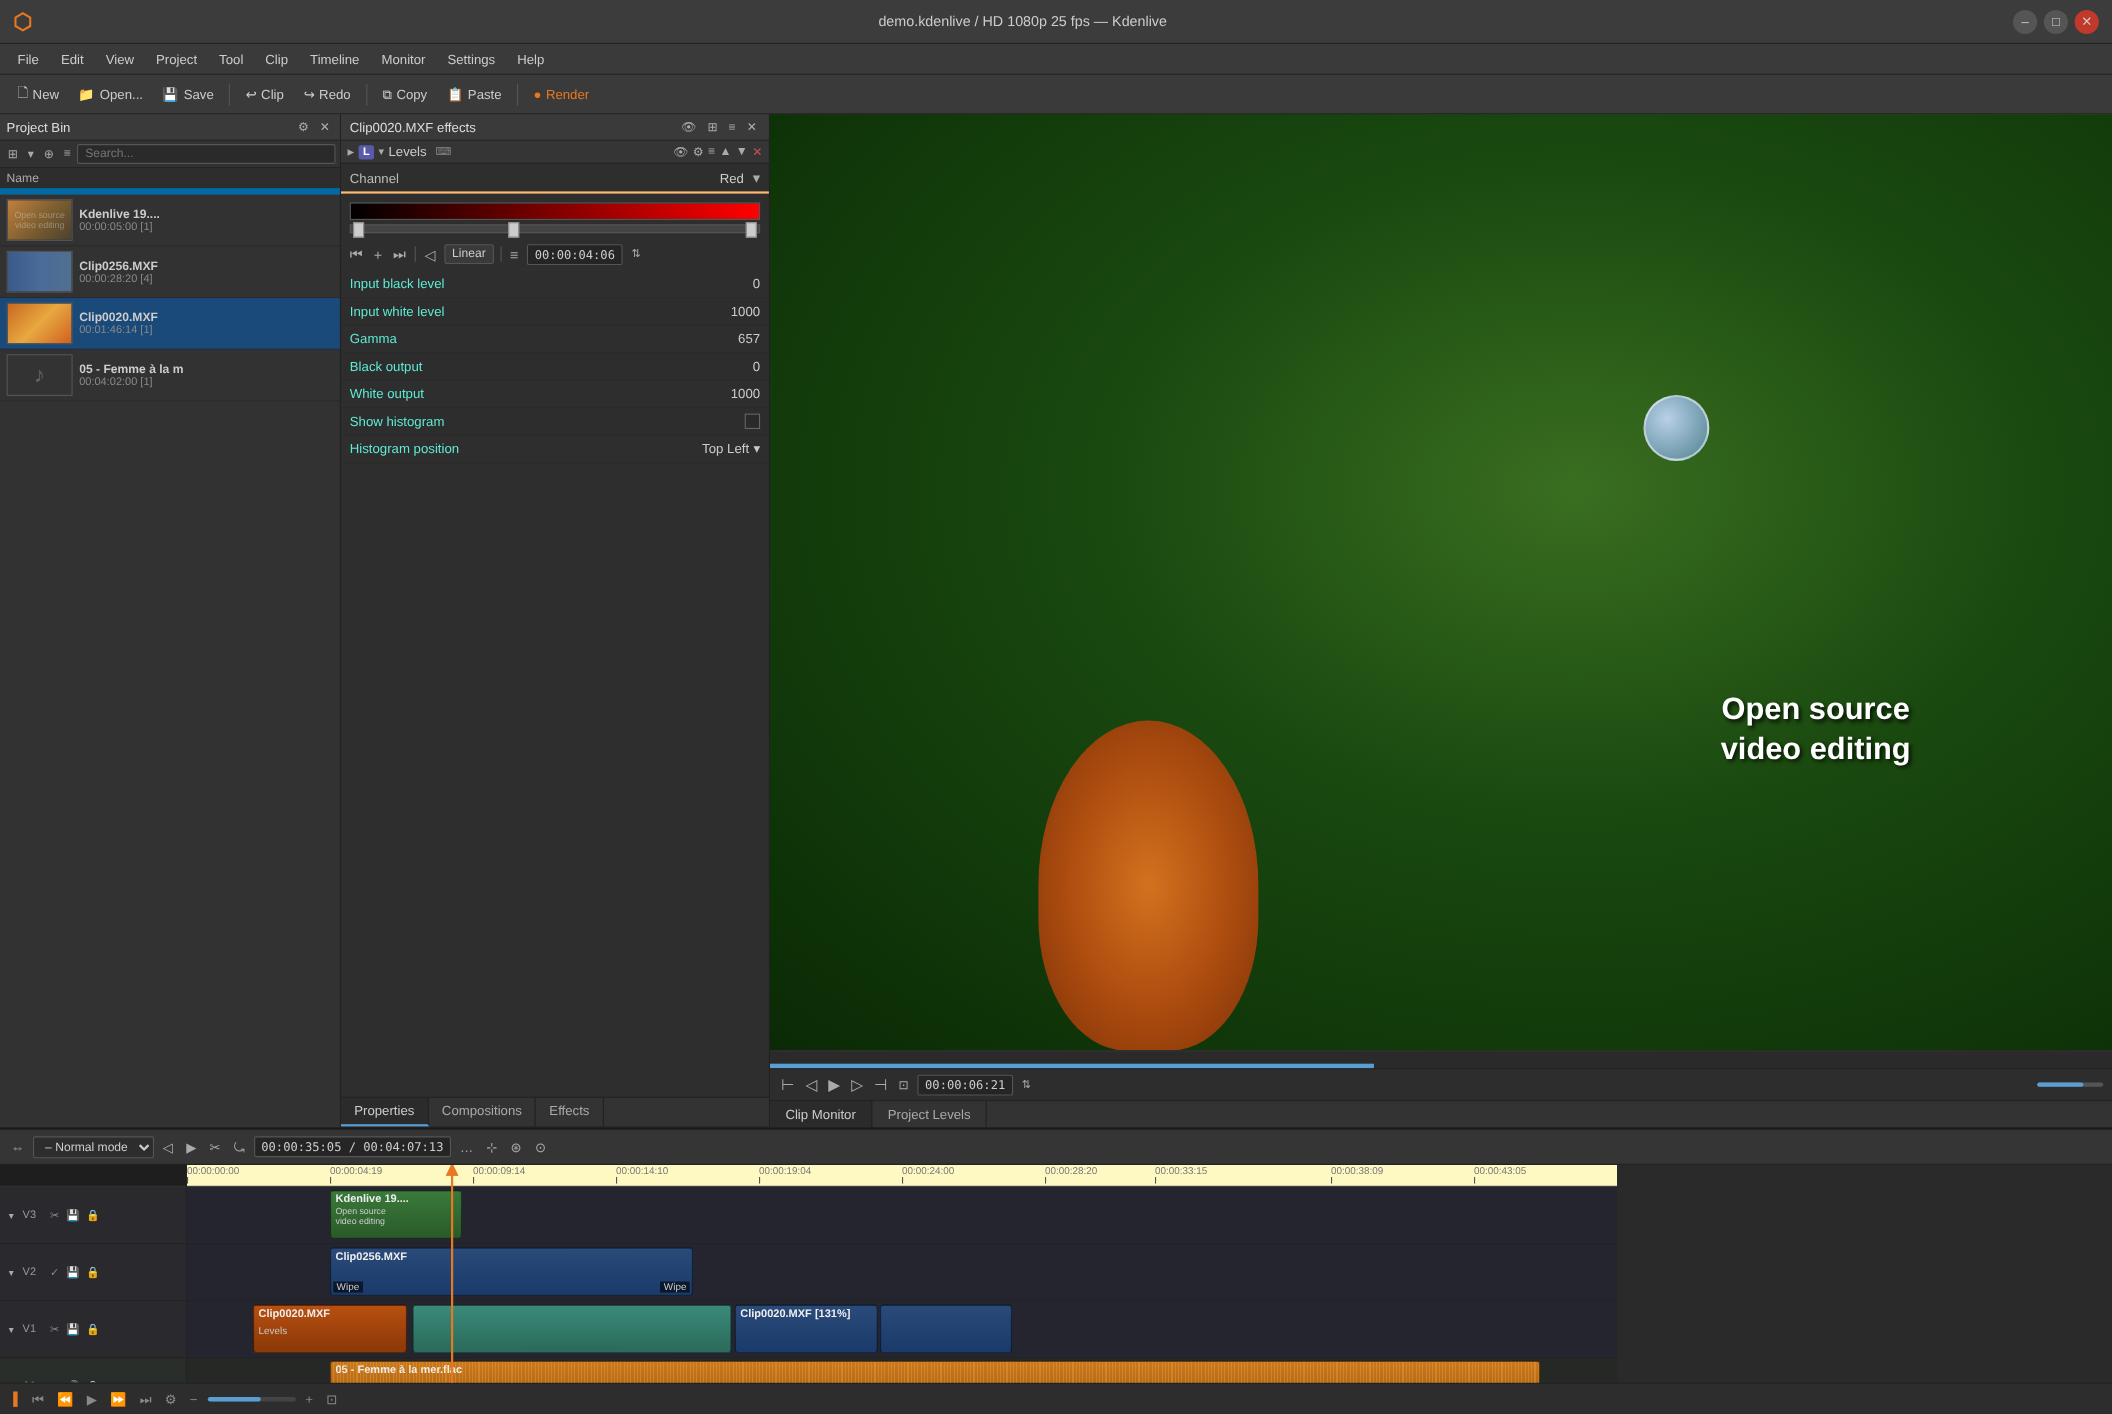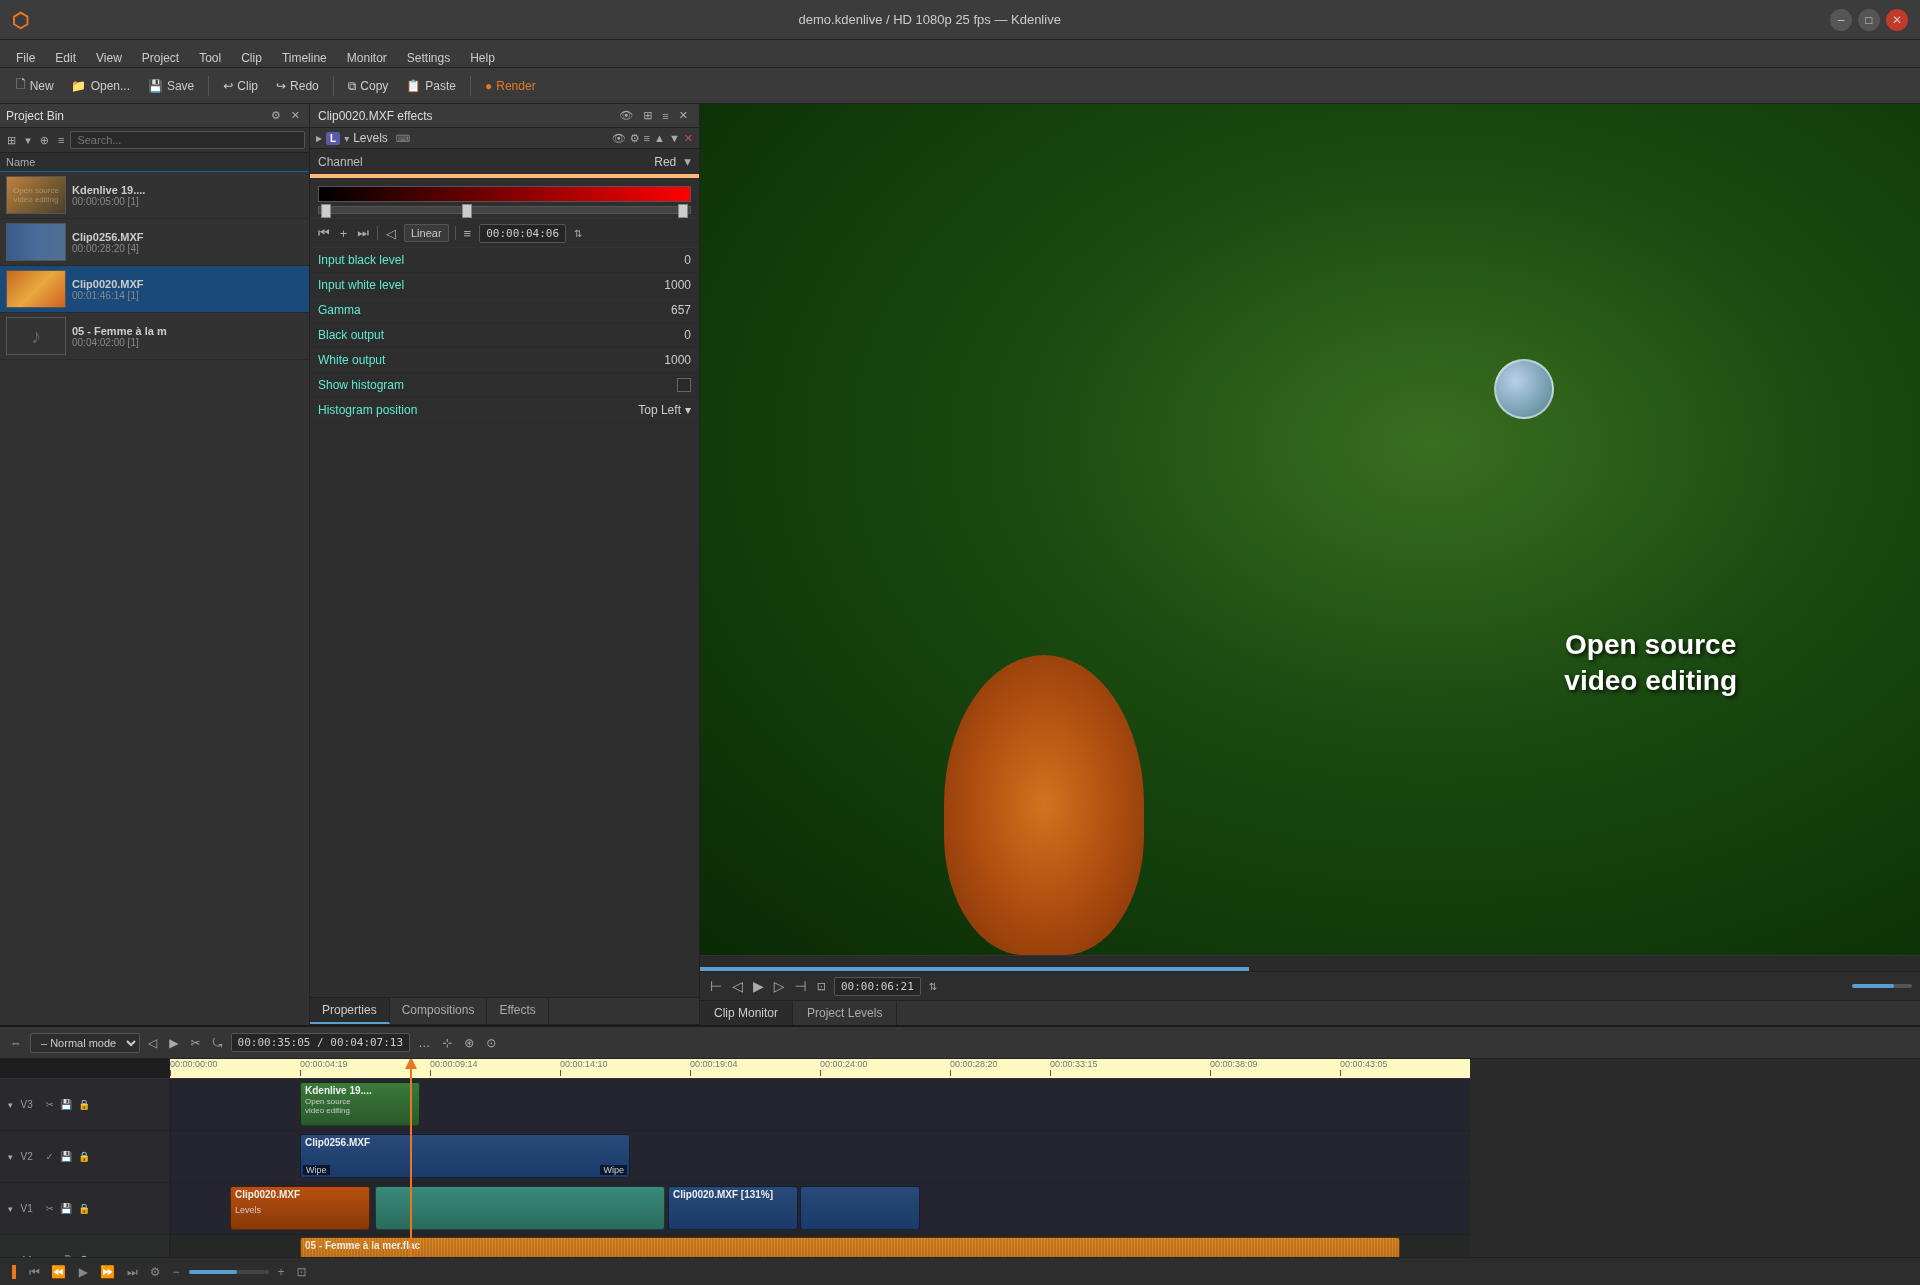--- a/index.html
+++ b/index.html
@@ -33,21 +33,21 @@
       cursor: pointer; font-size: 12px; color: #ccc;
       background: #555;
     }
     #titlebar .win-btn.close { background: #c0392b; }
 
     
     #menubar {
       background: #3a3a3a;
       height: 28px;
       display: flex;
-      align-items: flex-end;
+      align-items: center;
       padding: 0 8px;
       gap: 4px;
       border-bottom: 1px solid #222;
     }
     .menu-item {
       padding: 2px 8px;
       cursor: pointer;
       border-radius: 3px;
       font-size: 12px;
       color: #ccc;
@@ -123,21 +123,21 @@
       padding: 2px 6px;
       font-size: 11px;
       border-radius: 2px;
     }
 
     #bin-list-header {
       padding: 3px 6px;
       background: #2d2d2d;
       font-size: 11px;
       color: #aaa;
-      border-bottom: 1px solid #0369a1;
+      border-bottom: 6px solid #0369a1;
     }
 
     #bin-items { flex: 1; overflow-y: auto; }
     .bin-item {
       display: flex;
       align-items: center;
       padding: 4px 6px;
       cursor: pointer;
       gap: 6px;
       border-bottom: 1px solid #2a2a2a;
@@ -194,21 +194,21 @@
     }
     .levels-title { font-size: 12px; color: #ccc; }
     .levels-controls { display: flex; gap: 4px; margin-left: auto; align-items: center; }
     .lc-btn { background: none; border: none; color: #aaa; cursor: pointer; font-size: 11px; }
 
     
     #channel-row {
       display: flex;
       align-items: center;
       padding: 5px 8px;
-      border-bottom: 4px solid #fdba74;
+      border-bottom: 2px solid #fdba74;
       gap: 8px;
     }
     .channel-label { color: #bbb; font-size: 12px; flex: 1; }
     .channel-value { color: #ccc; font-size: 12px; }
     .channel-dropdown-btn { background: none; border: none; color: #aaa; cursor: pointer; }
 
     
     #levels-slider-area {
       padding: 8px 8px 4px 8px;
       border-bottom: 1px solid #333;

